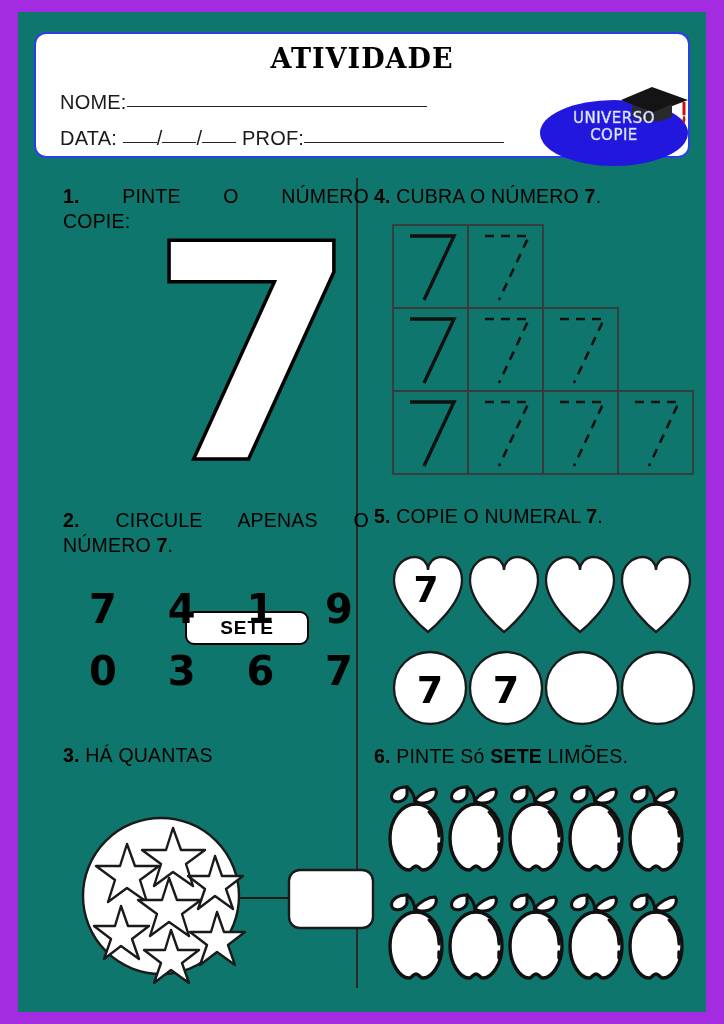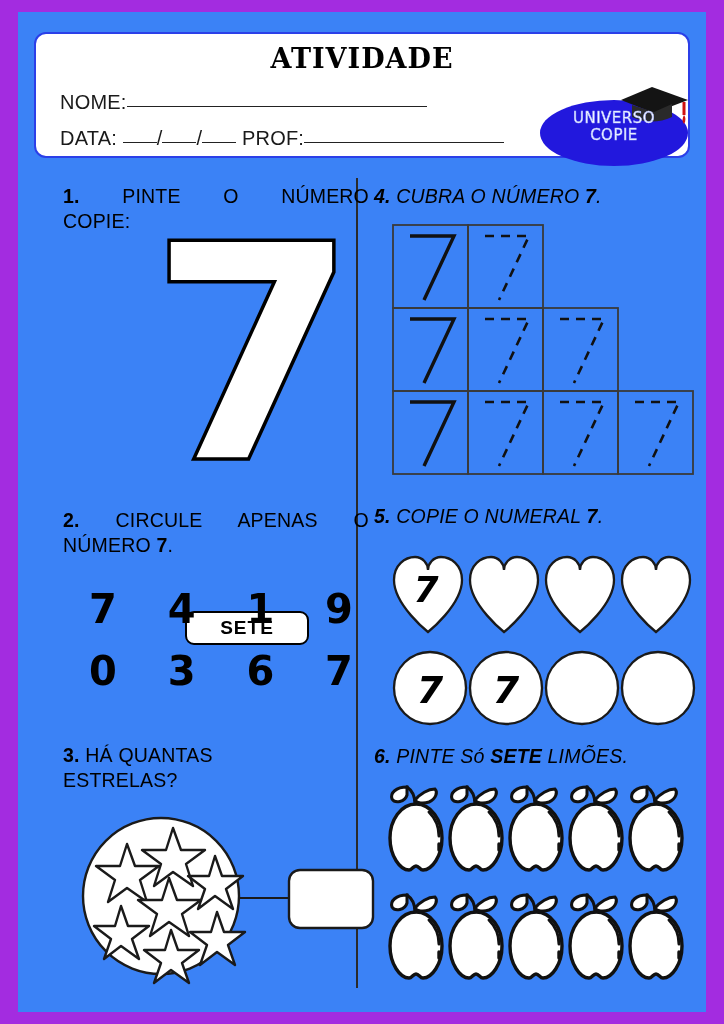--- a/index.html
+++ b/index.html
@@ -6,21 +6,21 @@
   html, body {
     width:724px; height:1024px;
     background:#A32CE0;
     font-family:"Liberation Sans", sans-serif;
     overflow:hidden;
   }
   .page {
     position:absolute;
     left:18px; top:12px;
     width:688px; height:1000px;
-    background:#3b82f6;
+    background:#0f766e;
   }
 
   
   .header-box {
     position:absolute;
     left:16px; top:20px;
     width:656px; height:126px;
     border:2.5px solid #2B3FE8;
     border-radius:12px;
     background:#fff;
@@ -84,21 +84,21 @@
   
   .divider {
     position:absolute;
     left:338px; top:166px;
     width:1.6px; height:810px;
     background:#2a2a2a;
   }
 
   
   .col-left  { position:absolute; left:16px;  top:166px; width:318px; height:812px;margin-left:23px; }
-  .col-right { position:absolute; left:352px; top:166px; width:322px; height:812px;font-style:italic; }
+  .col-right { position:absolute; left:352px; top:166px; width:322px; height:812px; }
 
   .q {
     font-size:19.5px;
     color:#000;
     line-height:25px;
     letter-spacing:0.2px;
   }
   .q b { font-weight:bold; }
   .q-just { text-align:justify; text-align-last:justify; }
 
@@ -237,21 +237,20 @@
       <div class="numrow">
         <div class="numcell">0</div>
         <div class="numcell">3</div>
         <div class="numcell">6</div>
         <div class="numcell">7</div>
       </div>
     </div>
 
     <div class="s3-head">
       <div class="q"><b>3.</b> <span>HÁ QUANTAS</span></div>
-      <div class="q"><span>ESTRELAS?</span></div>
     </div>
 
     <div class="stars-wrap">
       <svg width="300" height="180" viewBox="0 0 300 180">
         <circle cx="80" cy="88" r="78" fill="#fff" stroke="#1a1a1a" stroke-width="2.4"></circle>
         <g fill="#fff" stroke="#1a1a1a" stroke-width="2.4" stroke-linejoin="round">
           <polygon points="46,36 54,58 78,58 59,72 66,94 46,80 27,94 34,72 15,58 39,58"></polygon>
           <polygon points="92,20 100,42 124,42 105,56 112,78 92,64 73,78 80,56 61,42 85,42"></polygon>
           <polygon points="134,48 141,68 162,68 145,81 152,101 134,88 117,101 124,81 107,68 128,68"></polygon>
           <polygon points="88,70 96,92 120,92 101,106 108,128 88,114 69,128 76,106 57,92 81,92"></polygon>

